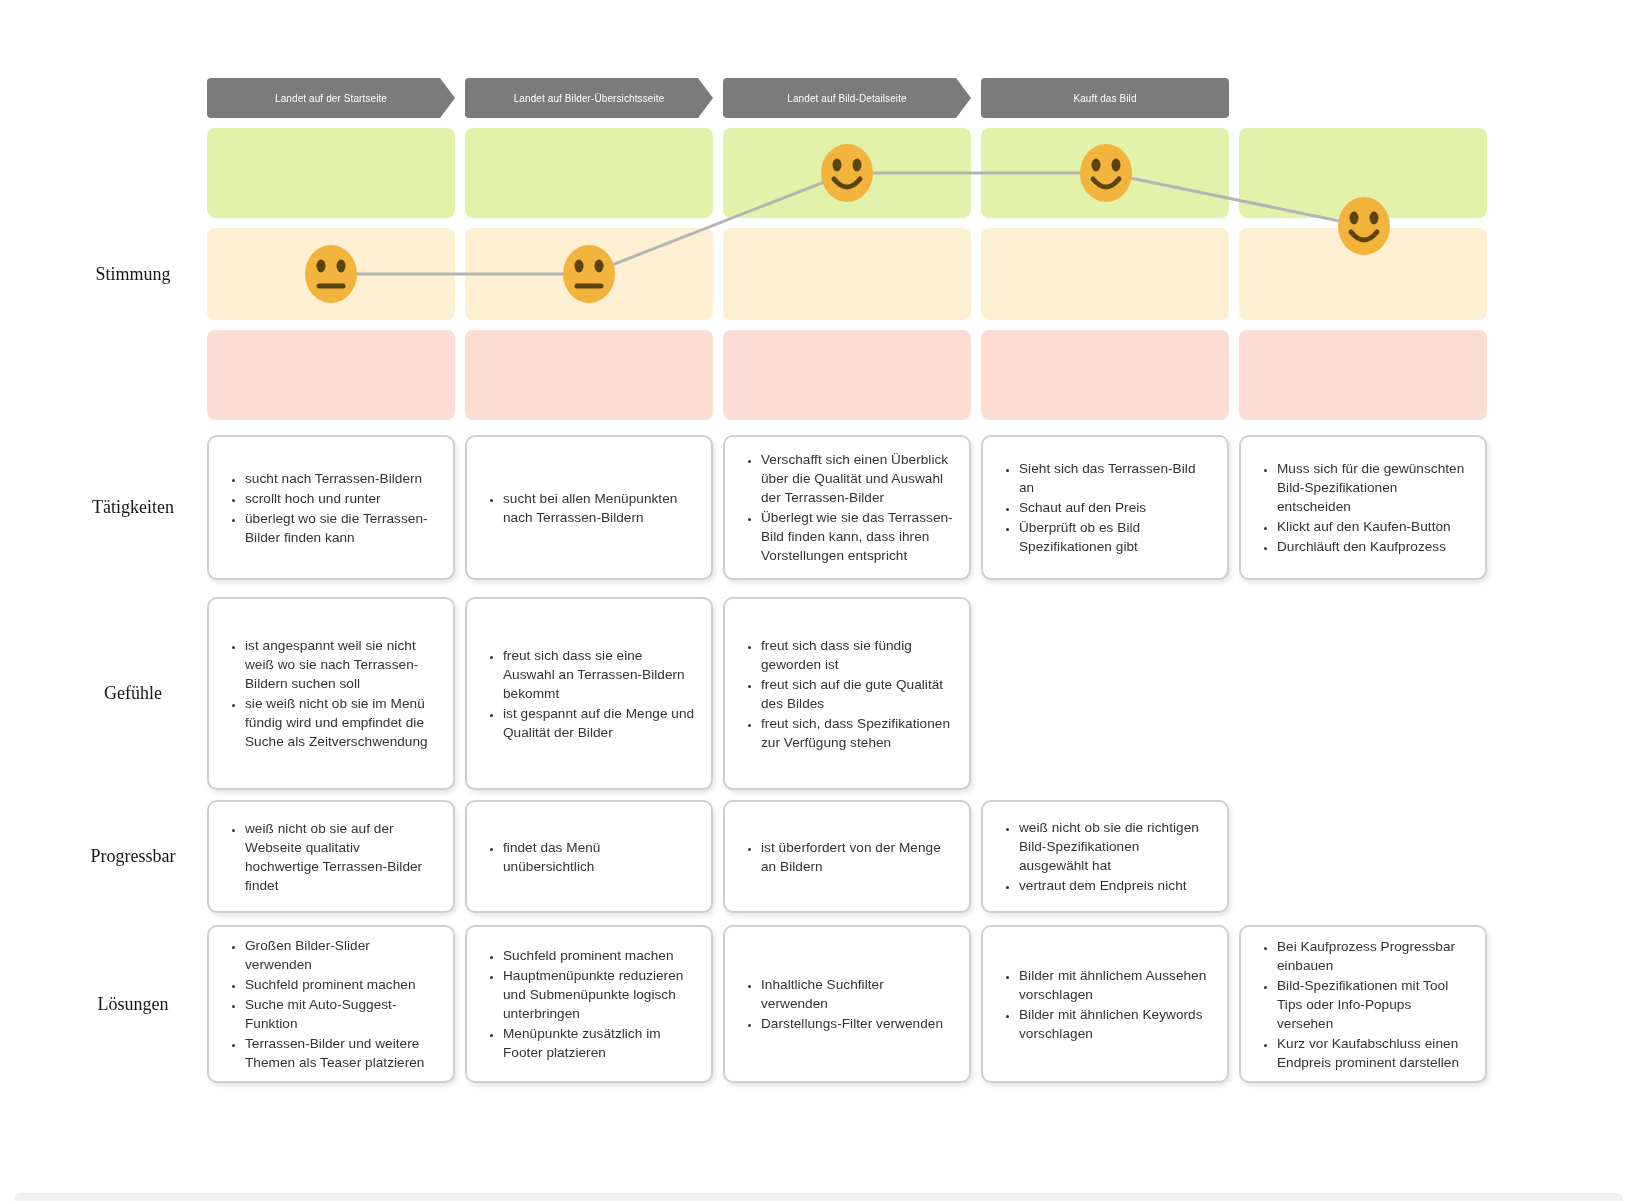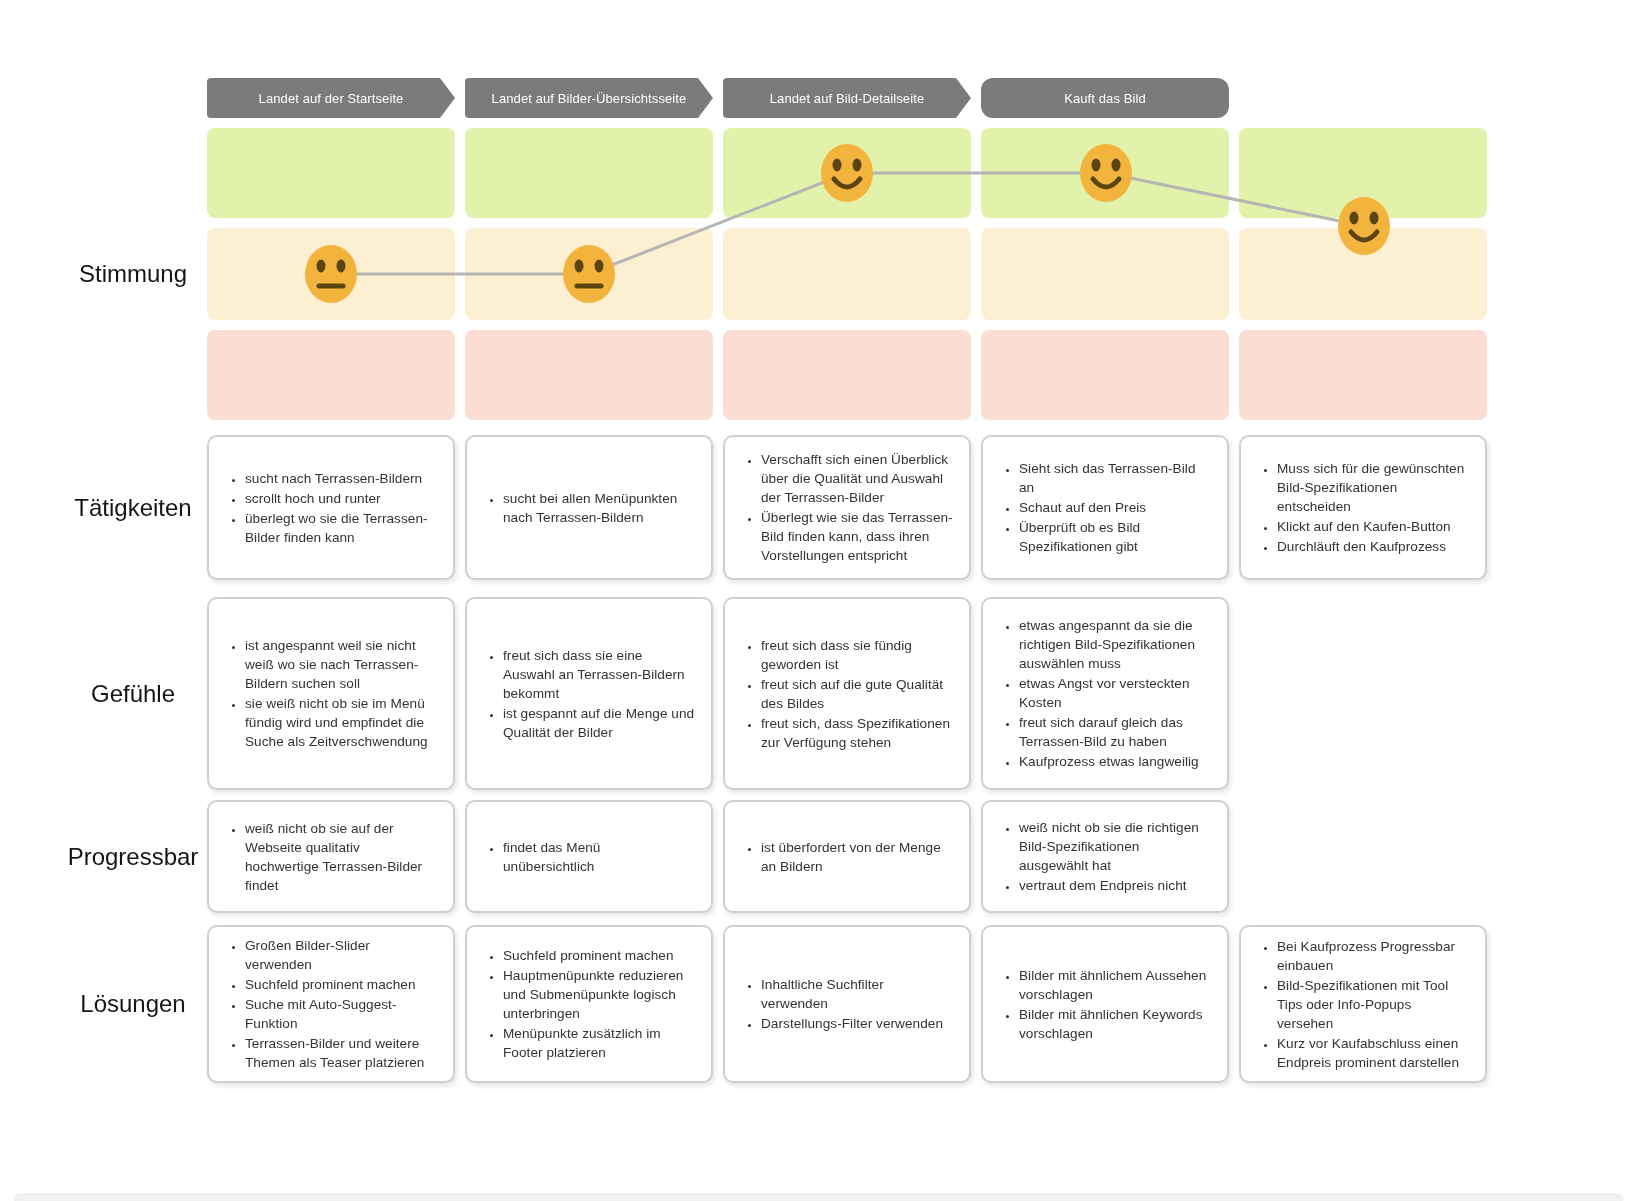--- a/index.html
+++ b/index.html
@@ -7,31 +7,31 @@
     position:relative; width:1636px; height:1201px; background:#fff;
     font-family:"Liberation Sans", sans-serif; overflow:hidden;
   }
   .row-grid {
     position:absolute; left:0; display:grid;
     grid-template-columns:197px repeat(5,248px); column-gap:10px;
   }
   
   #phase-row { top:78px; height:40px; }
   .phase-header {
-    background:var(--header-bg,#7b7b7b); color:#fff; font-size:13px; font-weight:500;
+    background:var(--header-bg,#7b7b7b); color:#fff; font-size:10px; font-weight:500;
     display:flex; align-items:center; justify-content:center; text-align:center;
     letter-spacing:.1px;
   }
   .phase-header.arrow { clip-path:polygon(0 0, calc(100% - 15px) 0, 100% 50%, calc(100% - 15px) 100%, 0 100%); border-radius:4px; }
-  .phase-header.plain { border-radius:12px; }
+  .phase-header.plain { border-radius:4px; }
   
   #mood-row { top:128px; height:292px; }
   .row-label {
     display:flex; align-items:center; justify-content:center; padding-left:69px;
-    font-size:24px; color:#161616;
+    font-size:18px; color:#161616;font-family:Liberation Serif, serif;
   }
   .band-stack { display:flex; flex-direction:column; gap:10px; }
   .band { border-radius:8px; }
   .band.pos { height:90px; background:var(--band-pos,#e2f2aa); }
   .band.mid { height:92px; background:var(--band-mid,#fcefd2); }
   .band.neg { height:90px; background:var(--band-neg,#fbddd3); }
   #mood-svg { position:absolute; left:0; top:128px; pointer-events:none; }
   
   #activities-row { top:435px; height:145px; }
   #feelings-row   { top:597px; height:193px; }
@@ -180,28 +180,20 @@
           <li>ist gespannt auf die Menge und Qualität der Bilder</li>
         </ul>
       </div>
     <div class="card">
         <ul>
           <li>freut sich dass sie fündig geworden ist</li>
           <li>freut sich auf die gute Qualität des Bildes</li>
           <li>freut sich, dass Spezifikationen zur Verfügung stehen</li>
         </ul>
       </div>
-    <div class="card">
-        <ul>
-          <li>etwas angespannt da sie die richtigen Bild-Spezifikationen auswählen muss</li>
-          <li>etwas Angst vor versteckten Kosten</li>
-          <li>freut sich darauf gleich das Terrassen-Bild zu haben</li>
-          <li>Kaufprozess etwas langweilig</li>
-        </ul>
-      </div>
   </div>
 
   <div class="row-grid" id="painpoints-row">
     <div class="row-label">Progressbar</div>
     <div class="card">
         <ul>
           <li>weiß nicht ob sie auf der Webseite qualitativ hochwertige Terrassen-Bilder findet</li>
         </ul>
       </div>
     <div class="card">

